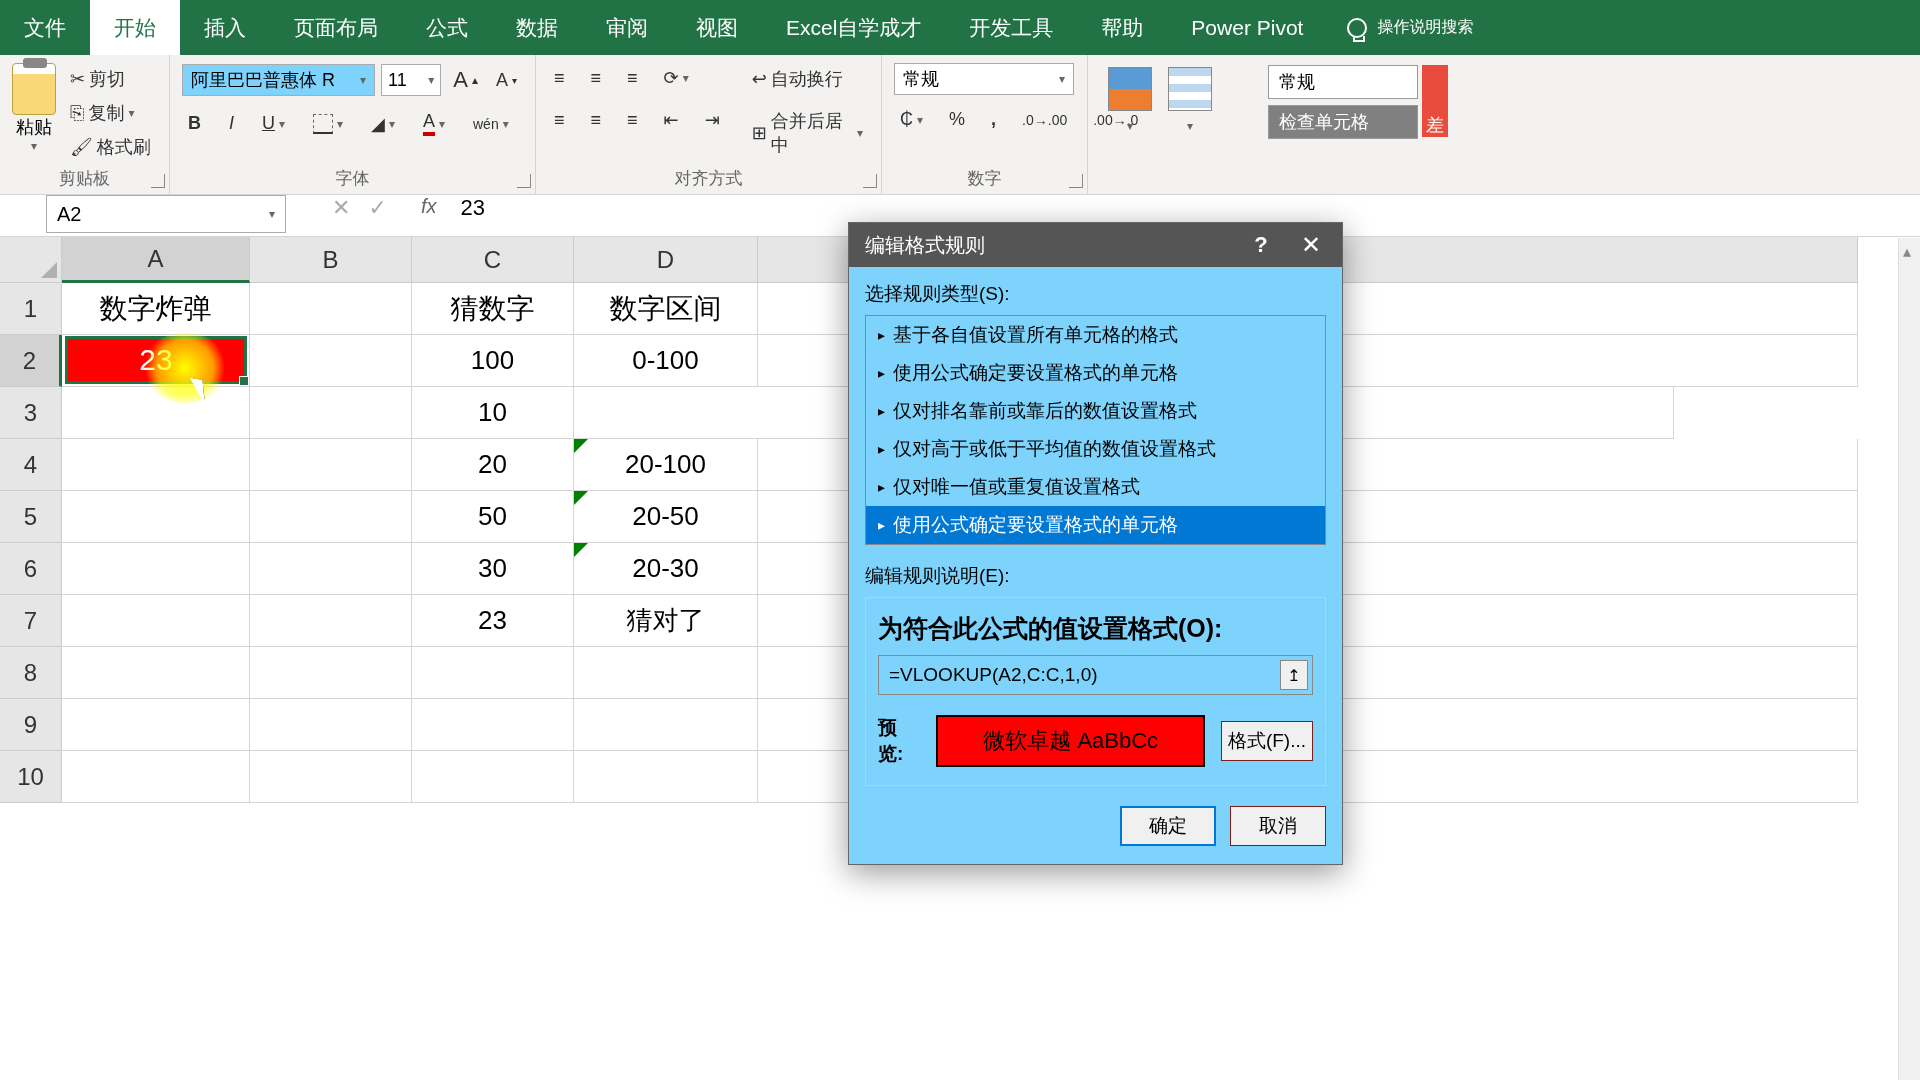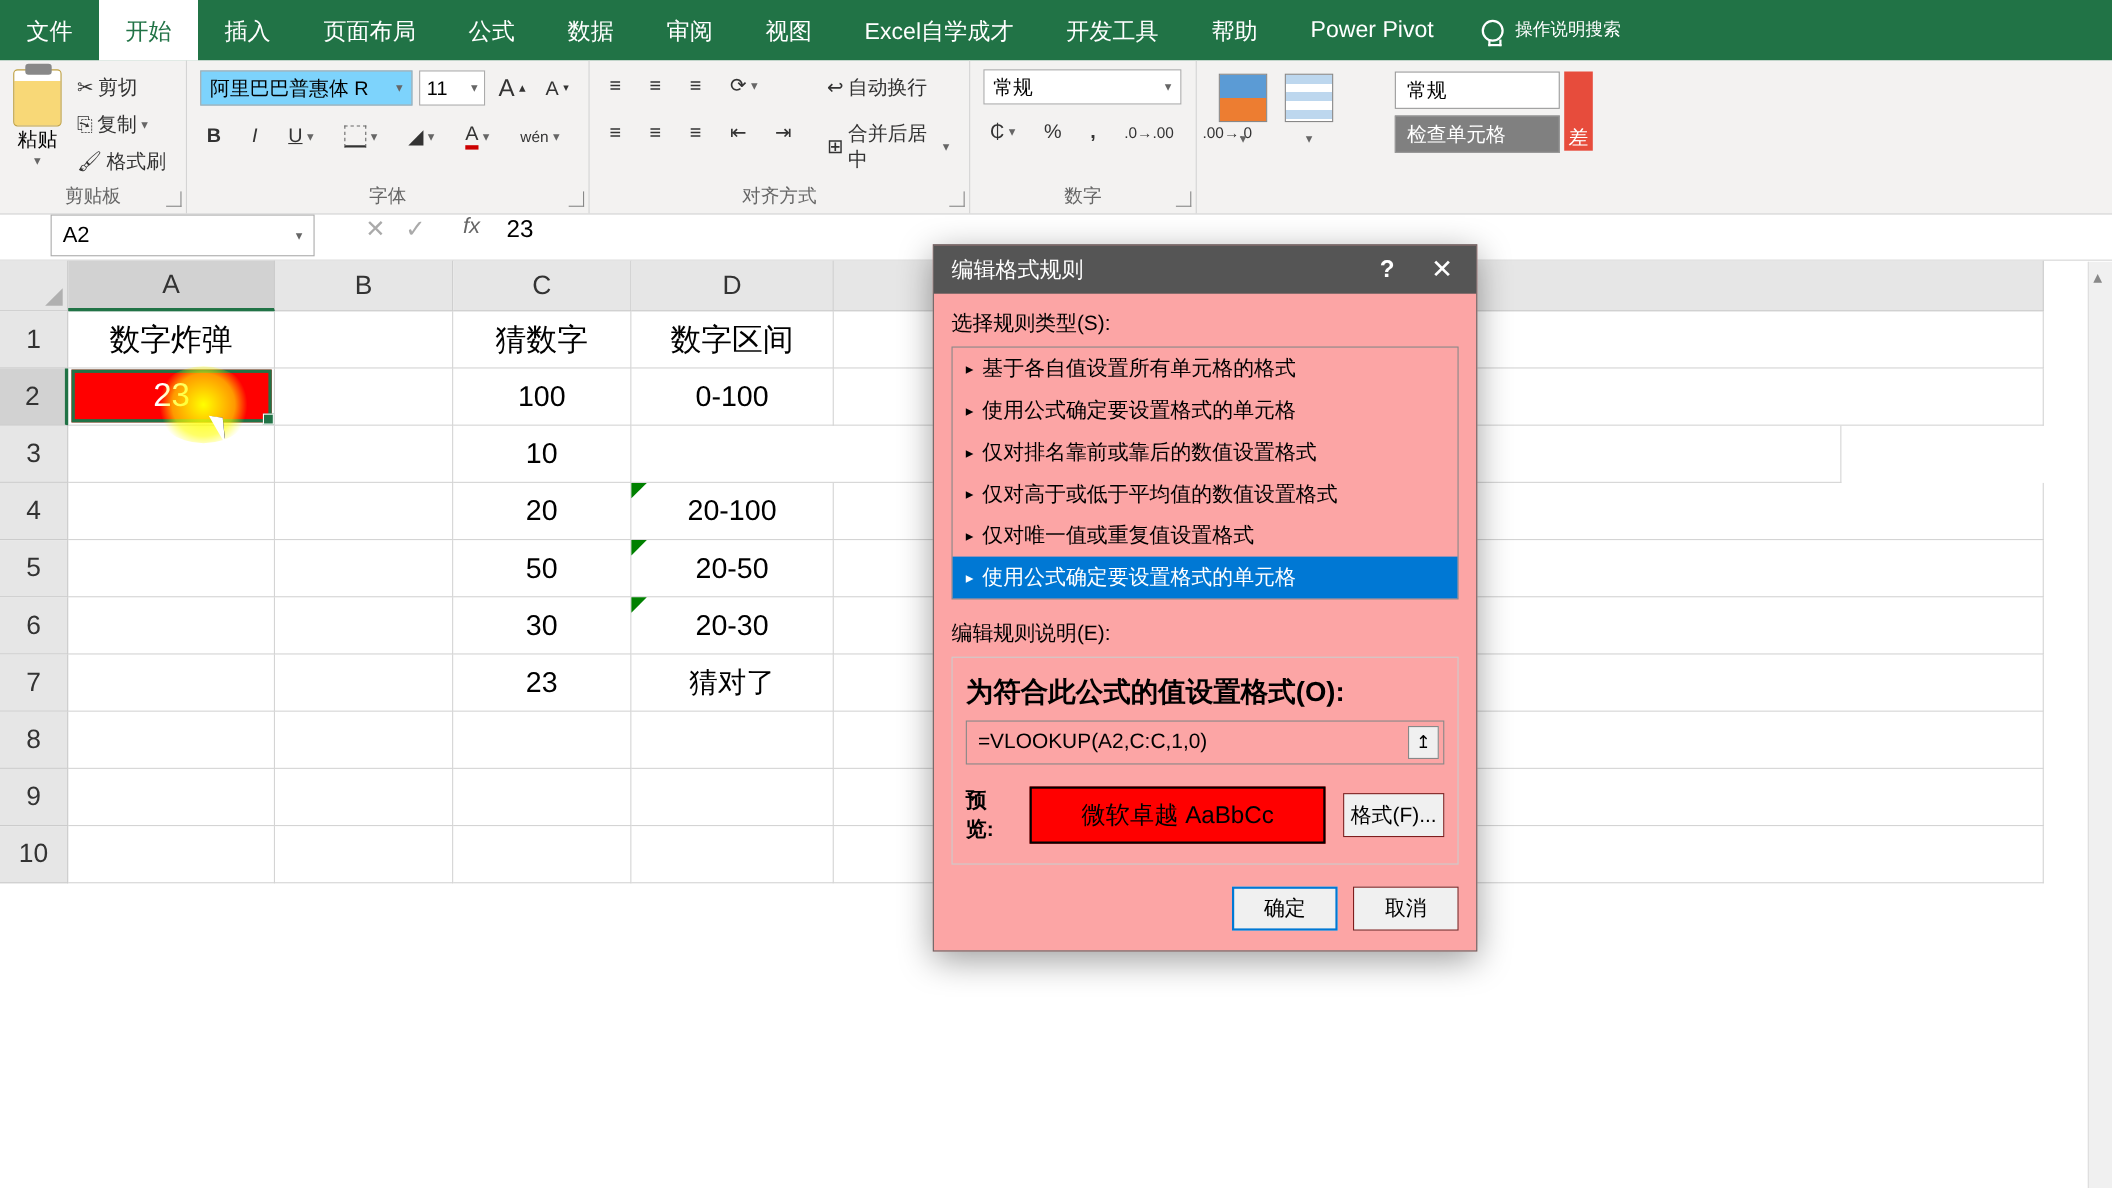--- a/index.html
+++ b/index.html
@@ -75,21 +75,21 @@
 .green-tri { position: absolute; top: 0; left: 0; width: 0; height: 0; border-top: 14px solid #008000; border-right: 14px solid transparent; }
 
 
 .sel-cell { position: absolute; border: 3px solid #217346; background: #ff0000; color: #fff; display: flex; align-items: center; justify-content: center; font-size: 30px; }
 .sel-handle { position: absolute; right: -5px; bottom: -5px; width: 10px; height: 10px; background: #217346; border: 1px solid #fff; }
 .highlight-yellow { position: absolute; width: 90px; height: 70px; background: radial-gradient(circle, #ffff00 0%, rgba(255,255,0,0.6) 50%, transparent 70%); border-radius: 50%; pointer-events: none; }
 .cursor-arrow { position: absolute; width: 0; height: 0; border-left: 8px solid #000; border-top: 6px solid transparent; border-bottom: 18px solid transparent; transform: rotate(-30deg); }
 .cursor-arrow::after { content: ""; position: absolute; left: -10px; top: -8px; width: 0; height: 0; border-left: 10px solid #fff; border-top: 8px solid transparent; border-bottom: 22px solid transparent; z-index: -1; }
 
 
-.dialog { position: absolute; width: 495px; background: #fca5a5; border: 1px solid #666; box-shadow: 0 8px 30px rgba(0,0,0,0.4); }
+.dialog { position: absolute; width: 495px; background: #7dd3fc; border: 1px solid #666; box-shadow: 0 8px 30px rgba(0,0,0,0.4); }
 .dialog-title { background: #555; color: #fff; height: 44px; display: flex; align-items: center; justify-content: space-between; padding: 0 16px; font-size: 20px; }
 .dialog-close { width: 30px; height: 30px; display: flex; align-items: center; justify-content: center; font-size: 24px; cursor: pointer; }
 .dialog-help { width: 30px; height: 30px; display: flex; align-items: center; justify-content: center; font-size: 22px; cursor: pointer; font-weight: bold; }
 .dialog-body { padding: 14px 16px 18px; }
 .dialog-label { font-size: 19px; margin-bottom: 8px; }
 .rule-list { border: 1px solid #888; }
 .rule-item { padding: 6px 12px; font-size: 19px; display: flex; align-items: center; gap: 8px; cursor: pointer; }
 .rule-item::before { content: "▸"; font-size: 14px; }
 .rule-item.selected { background: #0078d4; color: #fff; }
 .formula-box { border: 1px solid #888; height: 40px; display: flex; align-items: center; padding: 0 10px; font-size: 19px; position: relative; }

